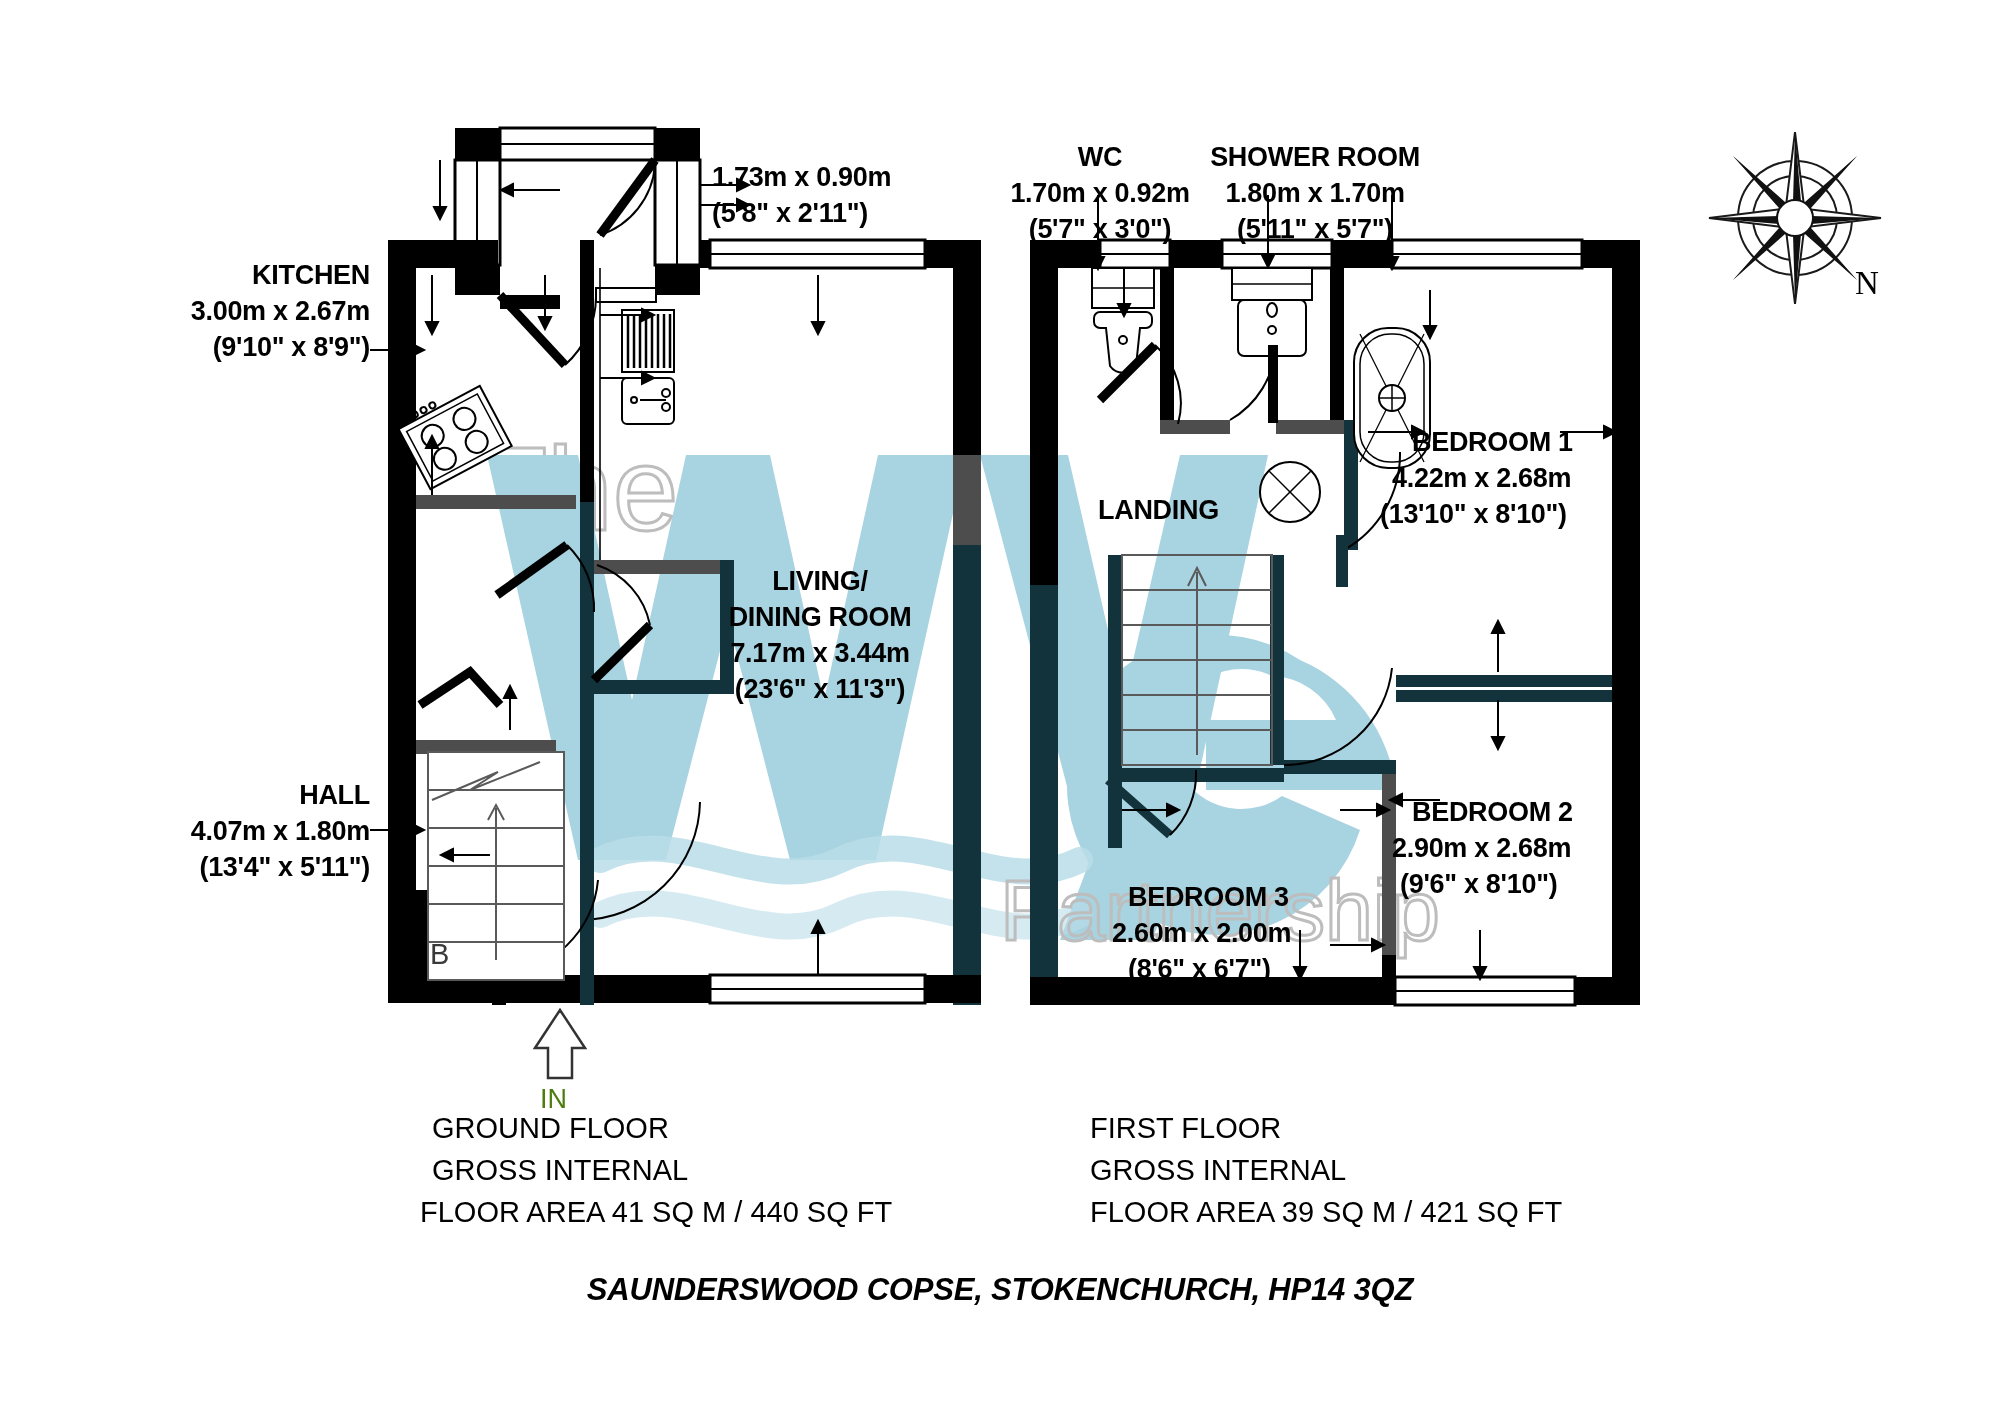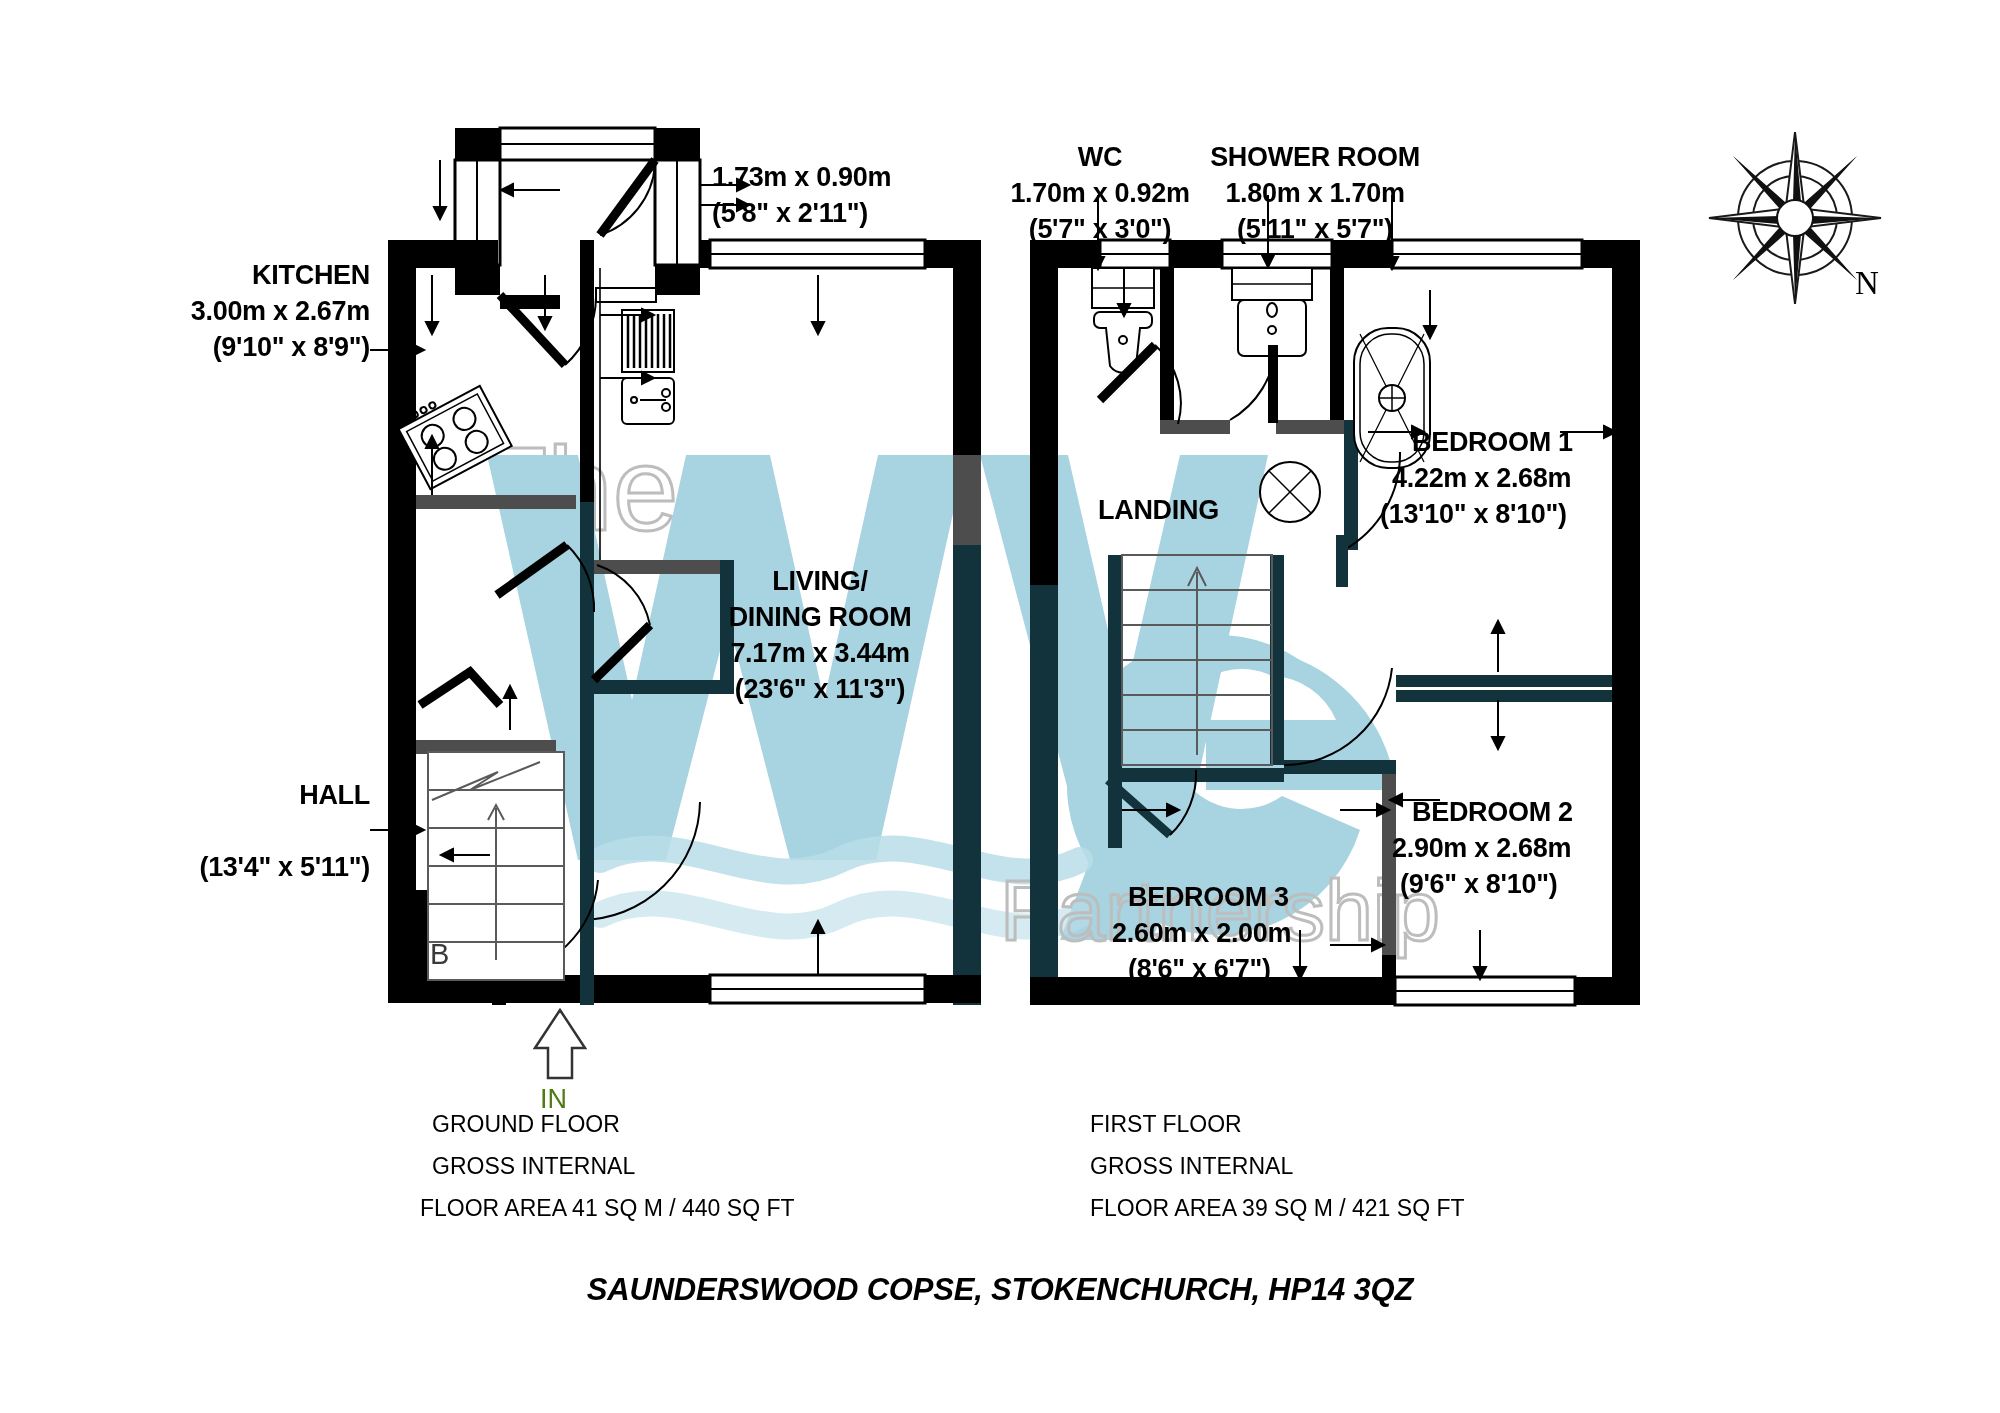--- a/index.html
+++ b/index.html
@@ -36,21 +36,21 @@
   }
   .lbl.center { text-align: center; }
   .lbl.right  { text-align: right; }
   .lbl.left   { text-align: left; }
   .room-name { font-size: 27px; }
   .room-dim  { font-size: 27px; }
   .plain-lbl {
     position: absolute;
     color: #000000;
     font-weight: normal;
-    font-size: 23px;
+    font-size: 29px;
     line-height: 1.42;
     white-space: pre;
   }
   .title-lbl {
     position: absolute;
     color: #000000;
     font-weight: bold;
     text-align: center;
     white-space: pre;
     width: 2000px;
@@ -418,20 +418,21 @@
 
   <div class="lbl room-dim left" style="left:712px; top:160px;">1.73m x 0.90m</div>
   <div class="lbl room-dim left" style="left:712px; top:196px;">(5'8" x 2'11")</div>
 
   <div class="lbl room-name center" style="left:690px; top:564px; width:260px;">LIVING/</div>
   <div class="lbl room-name center" style="left:690px; top:600px; width:260px;">DINING ROOM</div>
   <div class="lbl room-dim center" style="left:690px; top:636px; width:260px;">7.17m x 3.44m</div>
   <div class="lbl room-dim center" style="left:690px; top:672px; width:260px;">(23'6" x 11'3")</div>
 
   <div class="lbl room-name right" style="left:70px; top:778px; width:300px;">HALL</div>
+  <div class="lbl room-dim right" style="left:40px; top:814px; width:330px;">4.07m x 1.80m</div>
   <div class="lbl room-dim right" style="left:40px; top:850px; width:330px;">(13'4" x 5'11")</div>
 
   <div class="b-lbl" style="left:430px; top:938px;">B</div>
 
   <div class="lbl room-name center" style="left:960px; top:140px; width:280px;">WC</div>
   <div class="lbl room-dim center" style="left:960px; top:176px; width:280px;">1.70m x 0.92m</div>
   <div class="lbl room-dim center" style="left:960px; top:212px; width:280px;">(5'7" x 3'0")</div>
 
   <div class="lbl room-name center" style="left:1170px; top:140px; width:290px;">SHOWER ROOM</div>
   <div class="lbl room-dim center" style="left:1170px; top:176px; width:290px;">1.80m x 1.70m</div>

